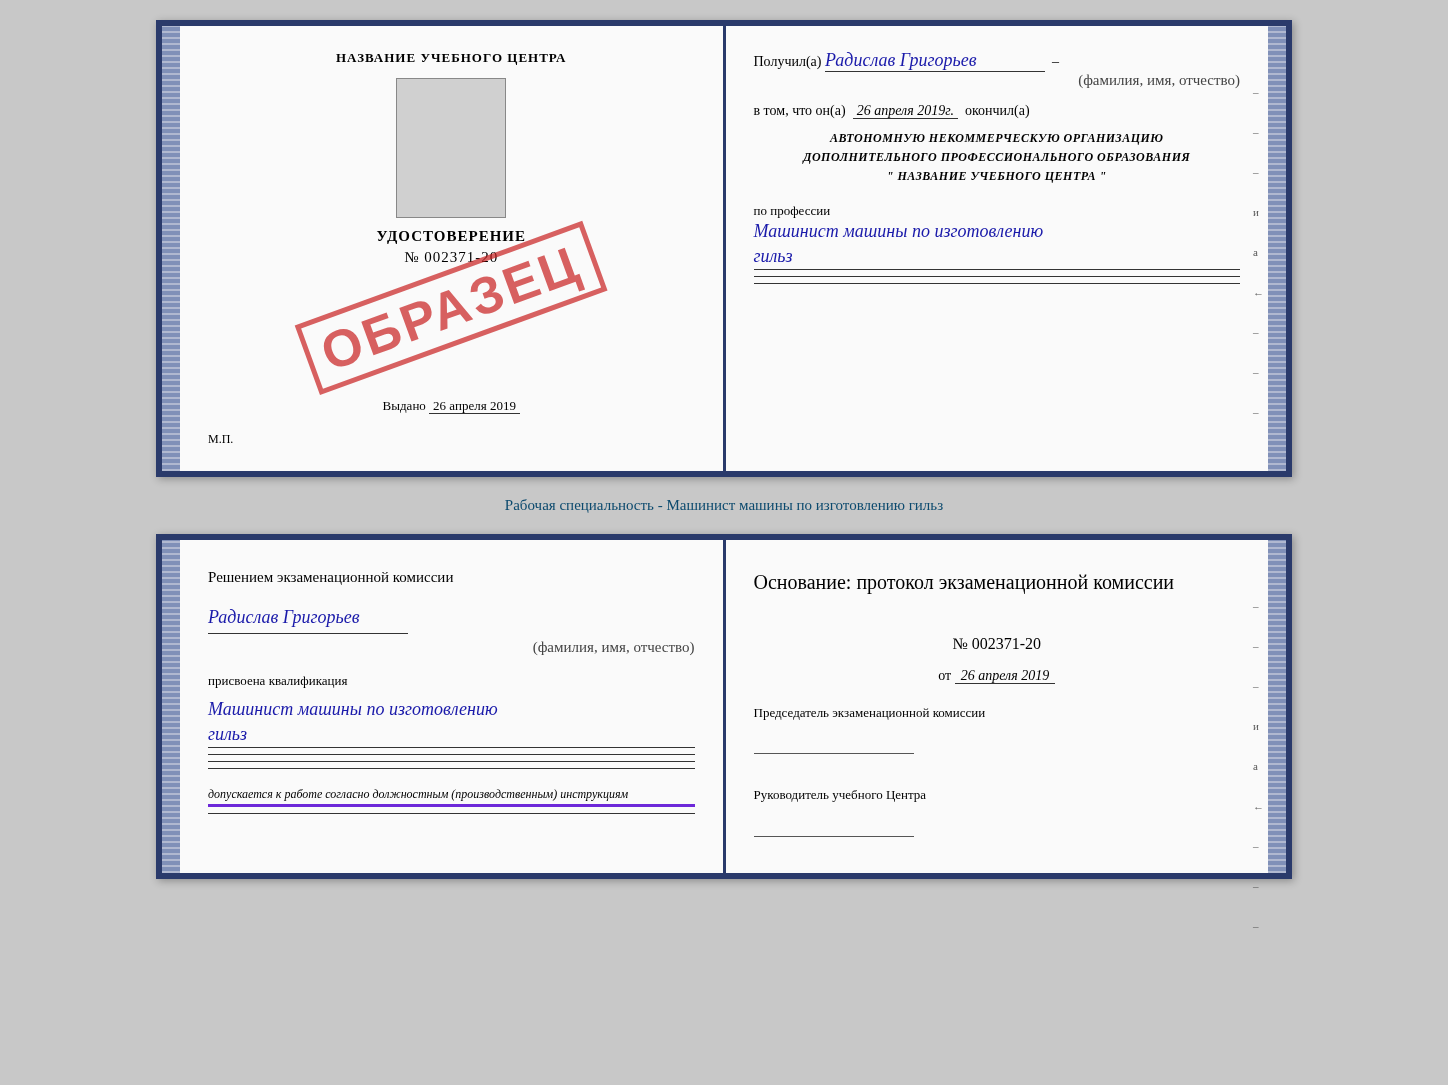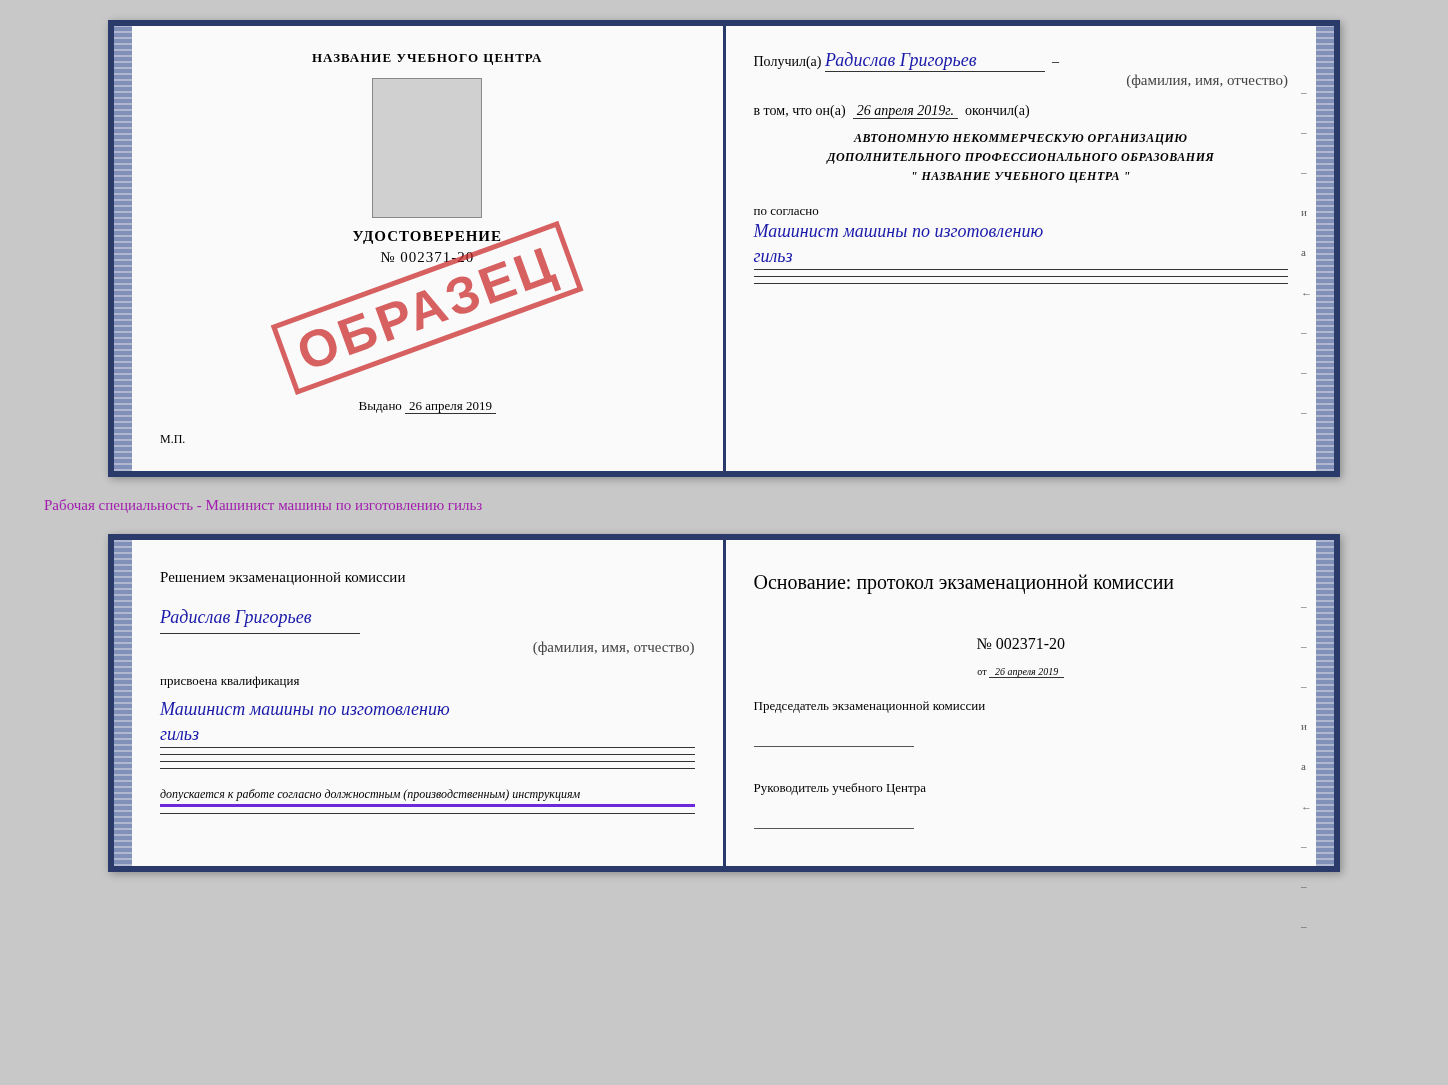--- a/index.html
+++ b/index.html
@@ -10,21 +10,21 @@
       min-height: 1085px;
       display: flex;
       flex-direction: column;
       align-items: center;
       padding: 20px;
       gap: 16px;
     }
 
     .document-pair {
       display: flex;
-      width: 1232px;
+      width: 1136px;
       border: 6px solid #2a3a6b;
       background: #fff;
       position: relative;
       box-shadow: 2px 2px 8px rgba(0,0,0,0.3);
     }
 
     .doc-left {
       flex: 1;
       border-right: 3px solid #2a3a6b;
       padding: 24px 28px;
@@ -205,24 +205,24 @@
       display: flex;
       flex-direction: column;
       gap: 28px;
       font-size: 11px;
       color: #555;
     }
 
     
     .caption-line {
       font-size: 15px;
-      color: #a21caf;
+      color: #0c4a6e;
       width: 1360px;
       padding: 4px 0;
-      text-align: left;
+      text-align: center;
     }
 
     
     .bottom-left-content {
       font-size: 14px;
       line-height: 1.8;
     }
 
     .signature-name {
       font-size: 18px;
@@ -255,21 +255,21 @@
 
     .protocol-number {
       font-size: 16px;
       font-weight: normal;
       text-align: center;
       margin: 10px 0 4px 0;
     }
 
     .protocol-date {
       text-align: center;
-      font-size: 10px;
+      font-size: 14px;
       margin-bottom: 16px;
     }
 
     .signature-line {
       border-bottom: 1px solid #555;
       width: 160px;
       height: 28px;
       display: inline-block;
       margin: 4px 0;
     }
@@ -331,21 +331,21 @@
         <span>окончил(а)</span>
       </div>
 
       <div class="org-block">
         <div>АВТОНОМНУЮ НЕКОММЕРЧЕСКУЮ ОРГАНИЗАЦИЮ</div>
         <div>ДОПОЛНИТЕЛЬНОГО ПРОФЕССИОНАЛЬНОГО ОБРАЗОВАНИЯ</div>
         <div>"  НАЗВАНИЕ УЧЕБНОГО ЦЕНТРА  "</div>
       </div>
 
       <div class="profession-block">
-        <div>по согласно</div>
+        <div>по профессии</div>
         <div class="profession-name">
           <span>Машинист машины по изготовлению</span><br>
           <span>гильз</span>
         </div>
         <hr class="line-separator">
         <hr class="line-separator">
       </div>
     </div>
 
     <div class="side-marks">

